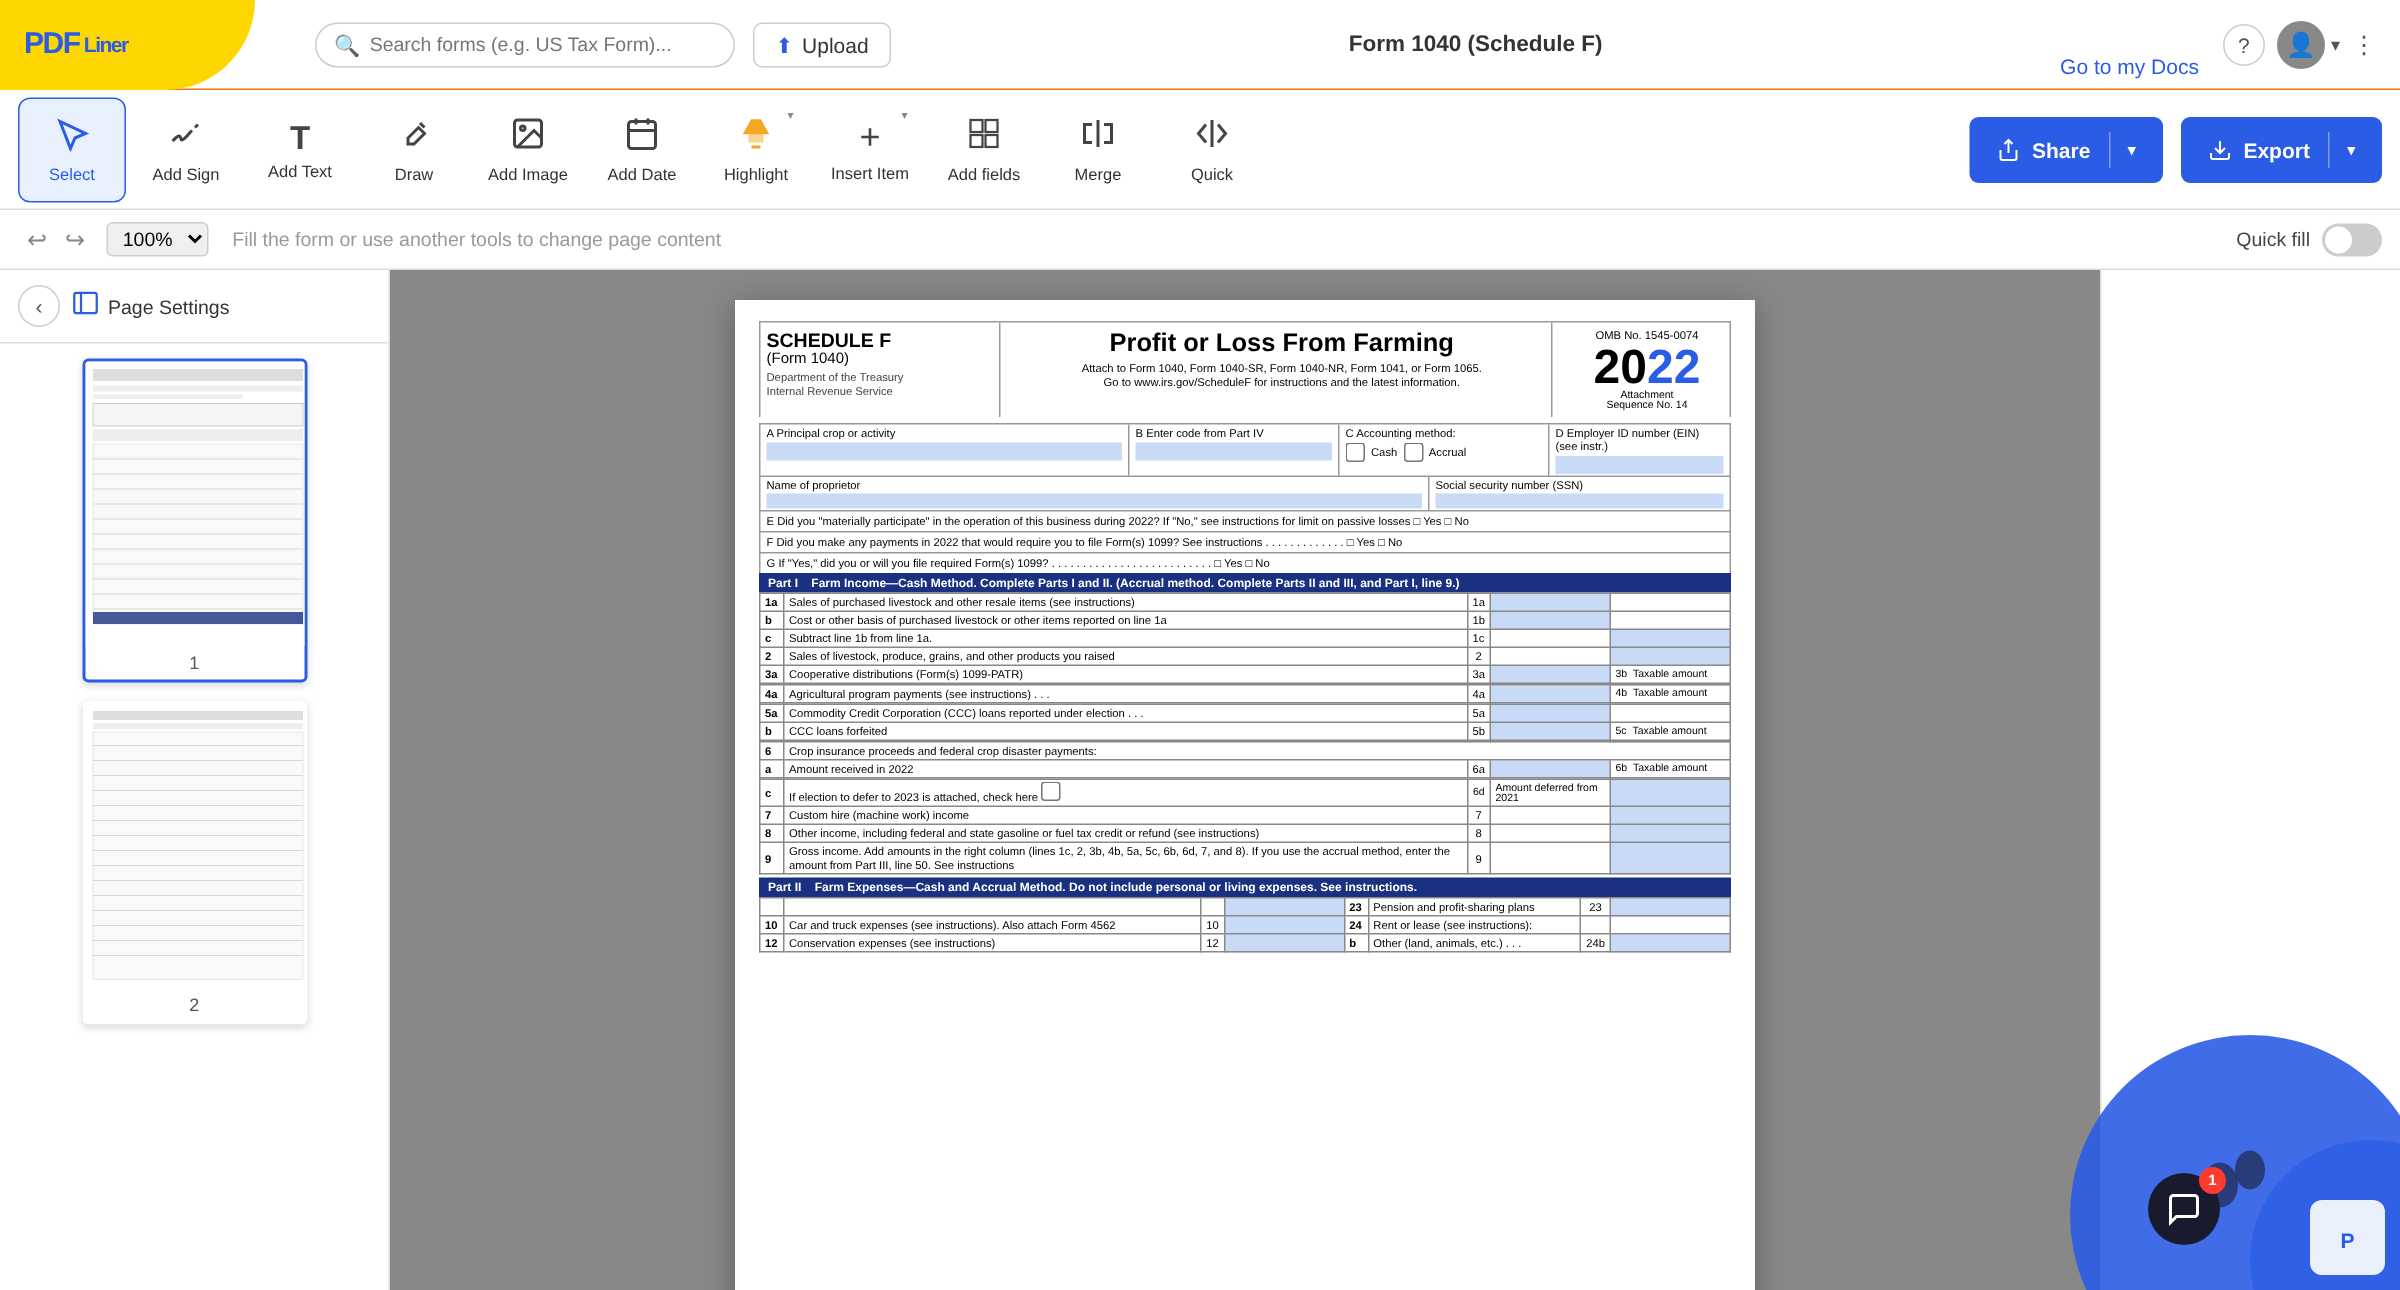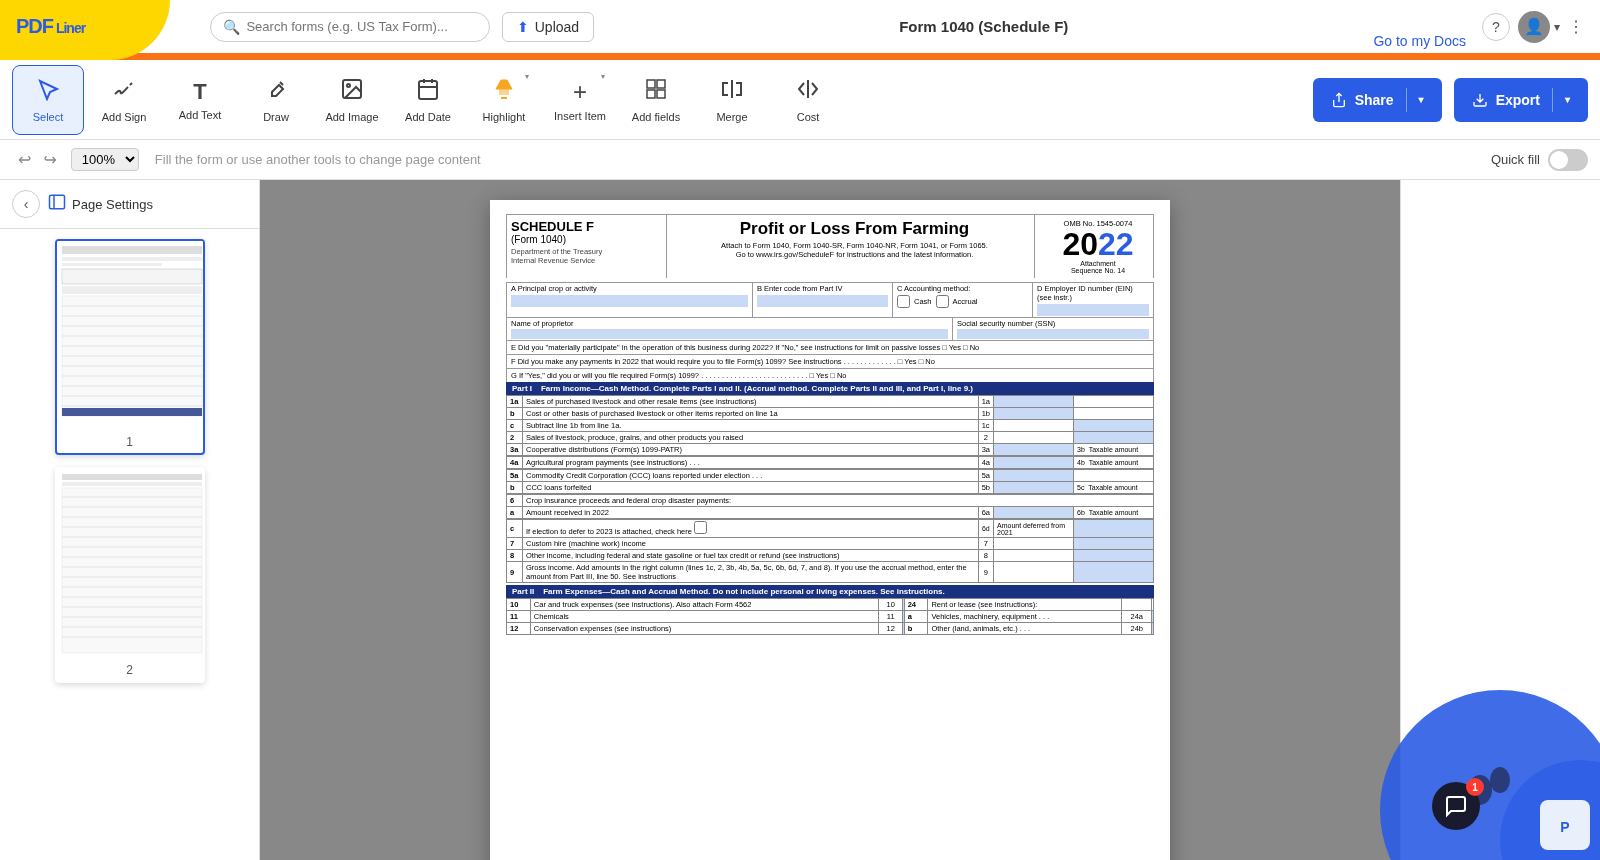--- a/index.html
+++ b/index.html
@@ -5,21 +5,21 @@
     * { box-sizing: border-box; margin: 0; padding: 0; }
     body { font-family: Arial, sans-serif; background: #f0f0f0; width: 1600px; height: 860px; overflow: hidden; position: relative; }
 
     
     .header {
       display: flex;
       align-items: center;
       background: #fff;
       height: 60px;
       padding: 0 16px;
-      border-bottom: 7px solid #f97316;
+      border-bottom: 1px solid #f97316;
       position: relative;
       z-index: 10;
     }
     .logo-area {
       display: flex;
       align-items: center;
       margin-right: 16px;
     }
     .search-bar {
       display: flex;
@@ -533,21 +533,21 @@
     </span>
     <span class="tool-label">Merge</span>
   </div>
 
   <div class="tool-item">
     <span class="tool-icon">
       <svg width="24" height="24" viewBox="0 0 24 24" fill="none" stroke="#444" stroke-width="2">
         <path d="M16 6l5 6-5 6M8 6L3 12l5 6M12 3v18"></path>
       </svg>
     </span>
-    <span class="tool-label">Cost</span>
+    <span class="tool-label">Quick</span>
   </div>
 
   <div class="toolbar-spacer"></div>
 
   <button class="share-btn">
     <svg width="16" height="16" viewBox="0 0 24 24" fill="none" stroke="white" stroke-width="2">
       <path d="M4 12v8a2 2 0 002 2h12a2 2 0 002-2v-8M16 6l-4-4-4 4M12 2v13"></path>
     </svg>
     <span>Share</span>
     <span class="btn-divider"></span>
@@ -854,39 +854,39 @@
           </table>
 
         <div style="background:#1a3080;color:#fff;font-weight:bold;font-size:8px;padding:2px 6px;margin-top:2px;">
           <span>Part II</span>
           &nbsp;&nbsp;
           <span>Farm Expenses—Cash and Accrual Method. Do not include personal or living expenses. See instructions.</span>
         </div>
 
         <table style="width:100%;border-collapse:collapse;font-size:7.5px;">
           <tbody>
+              <tr>
+            <td style="border:0.5px solid #888;padding:1px 3px;width:16px;"></td>
+            <td style="border:0.5px solid #888;padding:1px 3px;"></td>
+            <td style="border:0.5px solid #888;padding:1px 3px;width:14px;"></td>
+            <td style="border:0.5px solid #888;background:#c8daf5;width:80px;"></td>
+            <td style="border:0.5px solid #888;padding:1px 3px;width:16px;font-weight:bold;">23</td>
+            <td style="border:0.5px solid #888;padding:1px 3px;">Pension and profit-sharing plans</td>
+            <td style="border:0.5px solid #888;padding:1px 3px;width:14px;text-align:center;">23</td>
+            <td style="border:0.5px solid #888;background:#c8daf5;width:80px;"></td>
+          </tr>
           <tr>
             <td style="border:0.5px solid #888;padding:1px 3px;font-weight:bold;">10</td>
             <td style="border:0.5px solid #888;padding:1px 3px;">Car and truck expenses (see instructions). Also attach Form 4562</td>
             <td style="border:0.5px solid #888;padding:1px 3px;text-align:center;">10</td>
             <td style="border:0.5px solid #888;background:#c8daf5;"></td>
             <td style="border:0.5px solid #888;padding:1px 3px;font-weight:bold;margin-left:48px;">24</td>
             <td style="border:0.5px solid #888;padding:1px 3px;">Rent or lease (see instructions):</td>
             <td style="border:0.5px solid #888;"></td>
             <td style="border:0.5px solid #888;"></td>
-          </tr>
-          <tr>
-            <td style="border:0.5px solid #888;padding:1px 3px;font-weight:bold;">11</td>
-            <td style="border:0.5px solid #888;padding:1px 3px;">Chemicals</td>
-            <td style="border:0.5px solid #888;padding:1px 3px;text-align:center;">11</td>
-            <td style="border:0.5px solid #888;background:#c8daf5;"></td>
-            <td style="border:0.5px solid #888;padding:1px 3px;font-weight:bold;">a</td>
-            <td style="border:0.5px solid #888;padding:1px 3px;">Vehicles, machinery, equipment . . .</td>
-            <td style="border:0.5px solid #888;padding:1px 3px;text-align:center;">24a</td>
-            <td style="border:0.5px solid #888;background:#c8daf5;"></td>
           </tr>
           <tr>
             <td style="border:0.5px solid #888;padding:1px 3px;font-weight:bold;">12</td>
             <td style="border:0.5px solid #888;padding:1px 3px;">Conservation expenses (see instructions)</td>
             <td style="border:0.5px solid #888;padding:1px 3px;text-align:center;">12</td>
             <td style="border:0.5px solid #888;background:#c8daf5;"></td>
             <td style="border:0.5px solid #888;padding:1px 3px;font-weight:bold;">b</td>
             <td style="border:0.5px solid #888;padding:1px 3px;">Other (land, animals, etc.) . . .</td>
             <td style="border:0.5px solid #888;padding:1px 3px;text-align:center;margin-left:29px;">24b</td>
             <td style="border:0.5px solid #888;background:#c8daf5;"></td>

